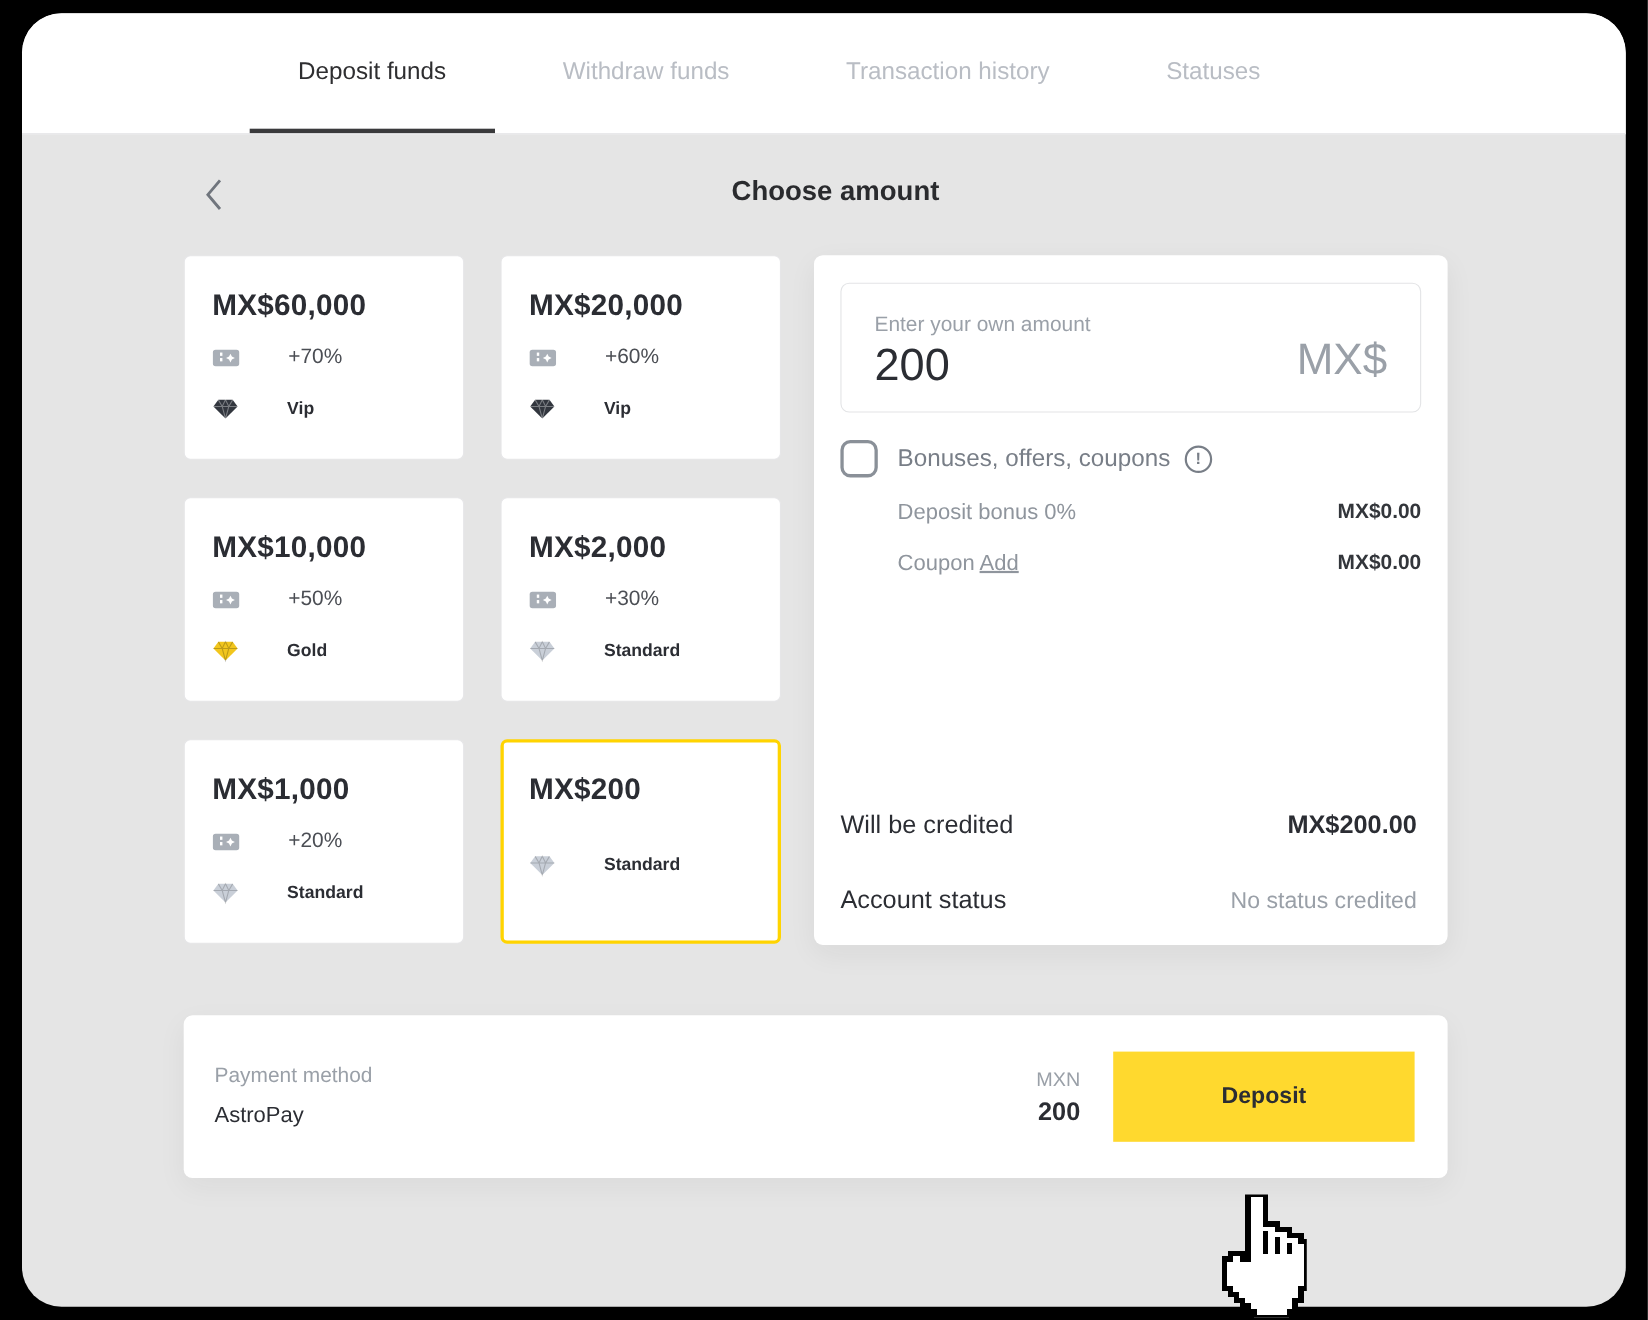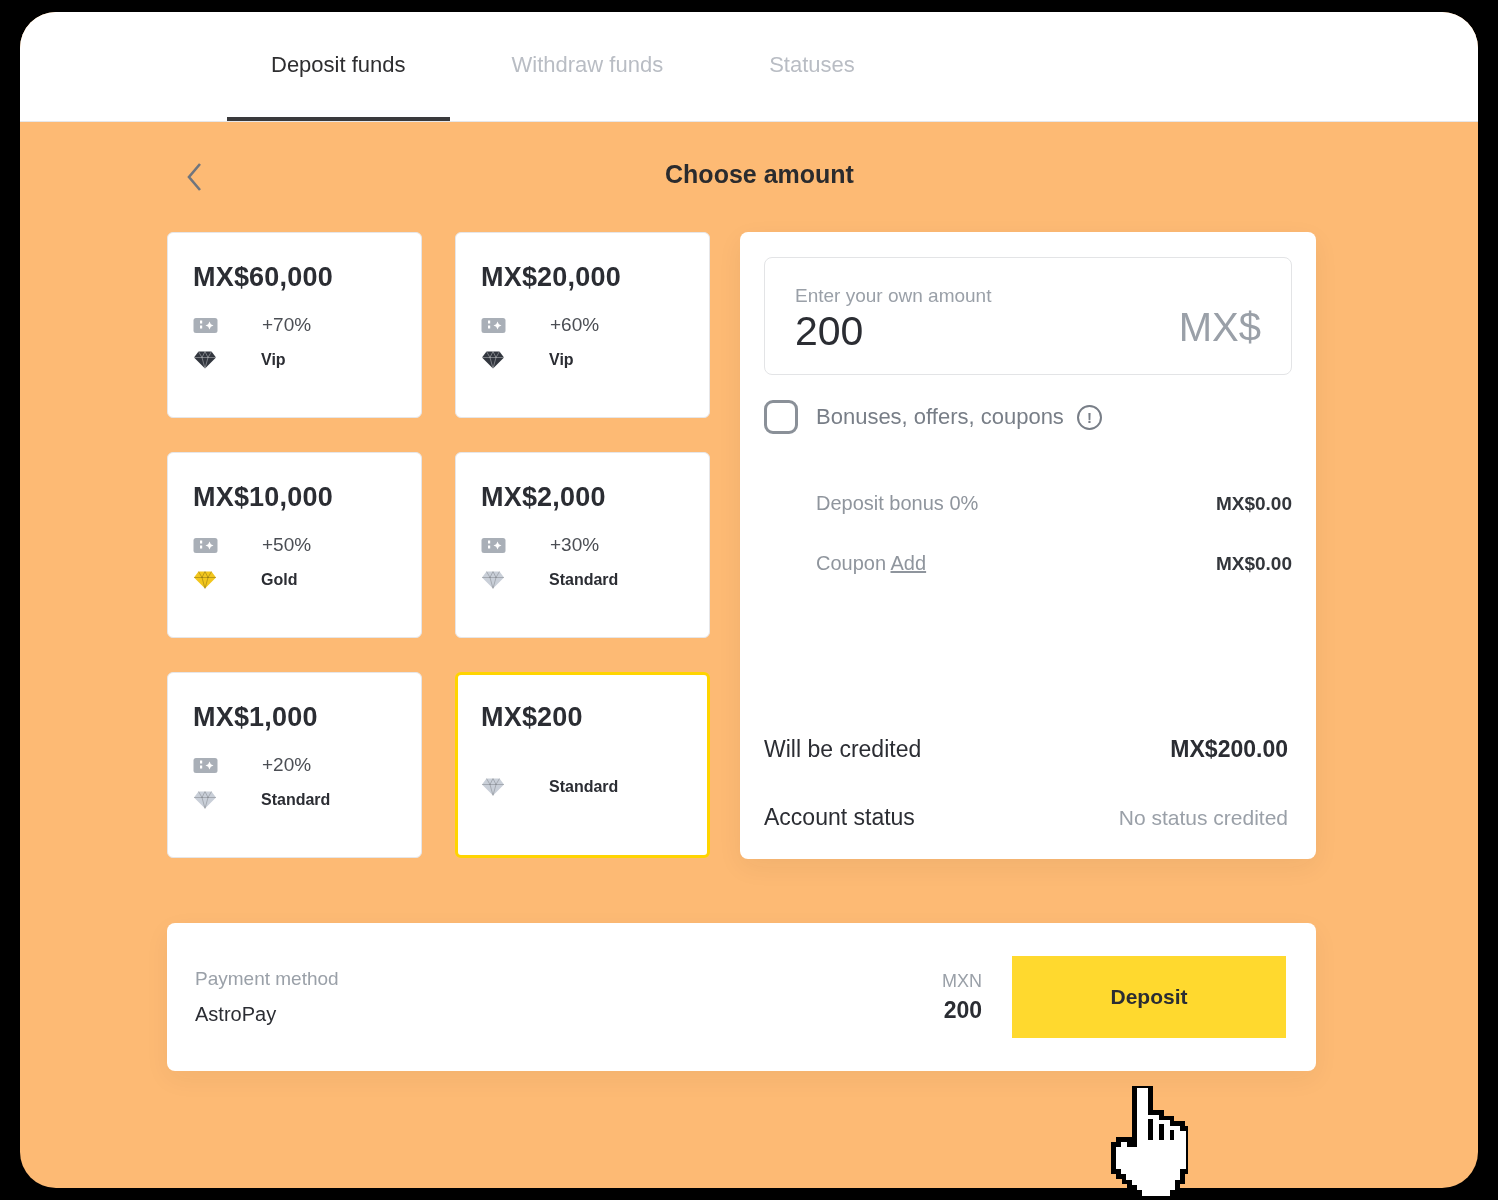--- a/index.html
+++ b/index.html
@@ -6,21 +6,21 @@
   html,body { width:1498px; height:1200px; }
   body {
     background:#000;
     font-family:"Liberation Sans", sans-serif;
     position:relative;
     overflow:hidden;
   }
   .page {
     position:absolute; left:20px; top:12px;
     width:1458px; height:1176px;
-    background:#fdba74;
+    background:#e5e5e5;
     border-radius:36px;
     overflow:hidden;
   }
   
   .header {
     height:110px; background:#fff;
     border-bottom:1px solid #e7e7e9;
     display:flex; align-items:stretch;
     padding-left:207px;
   }
@@ -51,21 +51,21 @@
     grid-auto-rows:186px;
     column-gap:33px; row-gap:34px;
   }
   .card {
     background:#fff; border:1px solid #e6e6e8; border-radius:6px;
     padding:29px 25px; cursor:pointer;
   }
   .card.selected { border:3px solid #ffd400; padding:27px 23px; }
   .card-amount { font-size:27px; font-weight:bold; color:#2b2d33; letter-spacing:.2px; }
   .card-row { display:flex; align-items:center; margin-top:21px;gap:30px; }
-  .card-row.tier-row { margin-top:14px; }
+  .card-row.tier-row { margin-top:26px; }
   .card.selected .card-row.tier-row { margin-top:44px; }
   .card-row .icon { margin-right:14px; flex:0 0 auto; display:block; }
   .bonus-text { font-size:19px; color:#4b4e54; }
   .tier-text { font-size:16px; font-weight:bold; color:#2b2d33; }
   
   .panel {
     width:576px; height:627px; margin-left:30px;
     background:#fff; border-radius:8px;
     box-shadow:0 8px 26px rgba(35,35,40,.06);
     padding:25px 24px 28px 24px;
@@ -91,21 +91,21 @@
     width:34px; height:34px; border:3px solid #8a9098; border-radius:9px;
     background:#fff; cursor:pointer; flex:0 0 auto;
   }
   .check-label { margin-left:18px; font-size:22px; color:#787e87; }
   .info-icon {
     width:25px; height:25px; border:2px solid #787e87; border-radius:50%;
     margin-left:13px; display:flex; align-items:center; justify-content:center;
     font-size:15px; font-weight:bold; color:#787e87; cursor:pointer; flex:0 0 auto;
   }
   .sub-rows { margin:21px 0 0 52px; }
-  .sub-row { display:flex; justify-content:space-between; align-items:flex-end; margin-bottom:23px;margin-top:37px; }
+  .sub-row { display:flex; justify-content:space-between; align-items:flex-start; margin-bottom:23px; }
   .sub-label { font-size:20px; color:#8f959d; }
   .sub-value { font-size:19px; font-weight:bold; color:#33363b; }
   .add-link { color:#8f959d; text-decoration:underline; cursor:pointer; }
   .summary { margin-top:auto; }
   .summary-row { display:flex; justify-content:space-between; align-items:baseline; padding:0 4px 0 0; }
   .summary-row + .summary-row { margin-top:41px; }
   .credited-label, .status-label { font-size:23px; color:#2b2d33; }
   .credited-value { font-size:23px; font-weight:bold; color:#2b2d33; }
   .status-value { font-size:21px; color:#9aa0a8; }
   
@@ -134,20 +134,21 @@
   .cursor { position:absolute; left:1108px; top:1086px; z-index:10; pointer-events:none; }
 </style>
 </head>
 <body>
 
 <div class="page">
 
   <div class="header">
     <div class="tab active">Deposit funds</div>
     <div class="tab">Withdraw funds</div>
+    <div class="tab">Transaction history</div>
     <div class="tab">Statuses</div>
   </div>
 
   <div class="content">
 
     <div class="title-row">
       <div class="back-btn">
         <svg width="17" height="30" viewBox="0 0 17 30">
             <polyline points="14,2 3,15 14,28" fill="none" stroke="#70757d" stroke-width="2.6"></polyline>
           </svg>

